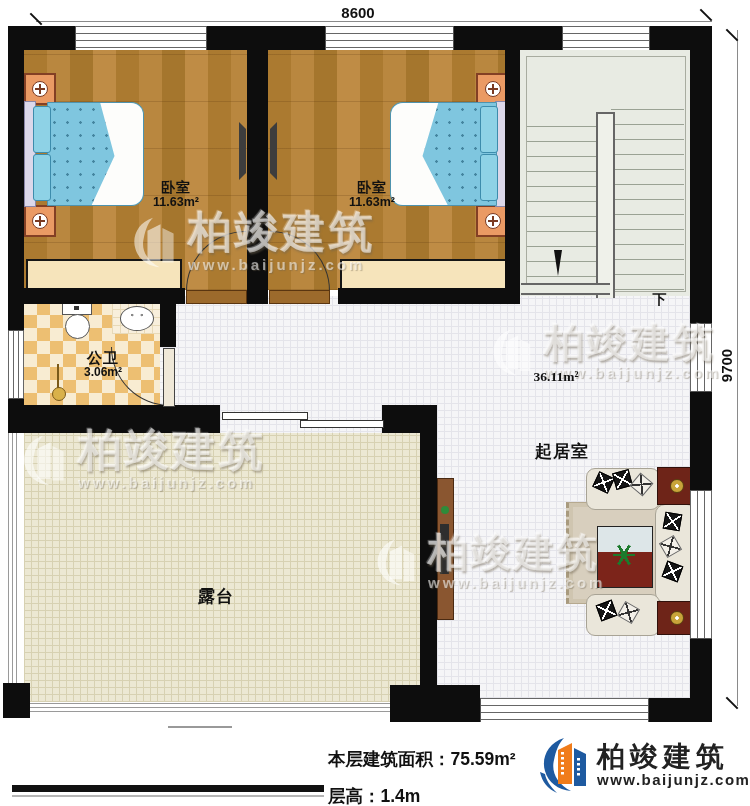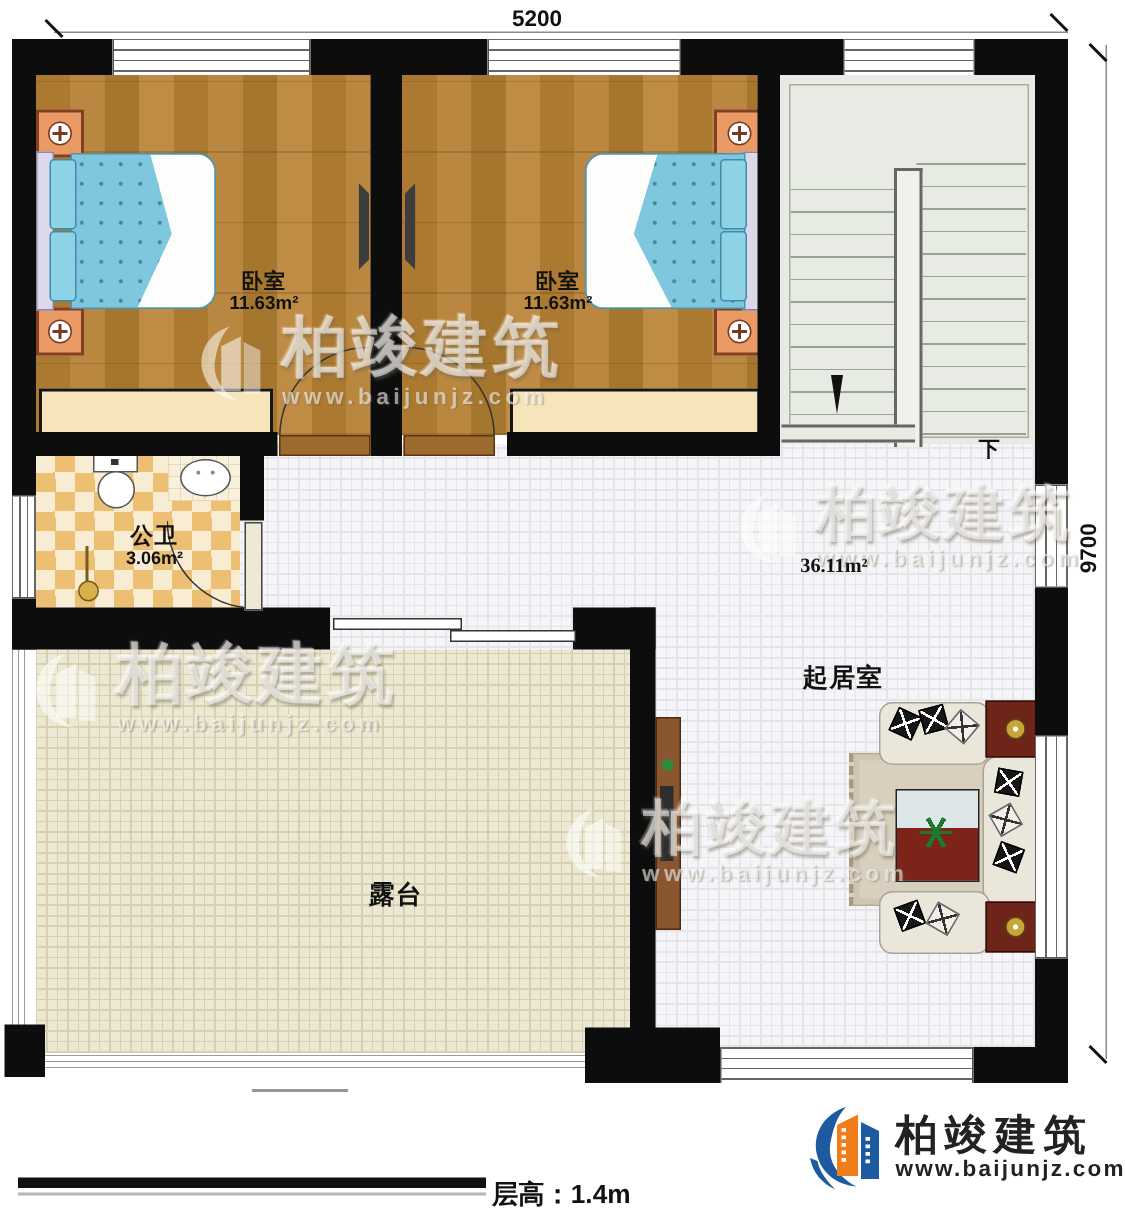--- a/index.html
+++ b/index.html
@@ -267,40 +267,43 @@
   <div class="rlabel" style="left:68px;top:349px;width:70px;">
     <span class="nm" style="font-size:15px;">公卫</span>
     <span class="ar" style="font-size:12px;">3.06m²</span>
   </div>
   <div class="rlabel" style="left:516px;top:369px;width:80px;">
     <span class="ar" style="font-size:13.5px;font-family:Liberation Serif, serif;">36.11m²</span>
   </div>
   <div class="rlabel" style="left:522px;top:442px;width:80px;">
     <span class="nm" style="font-size:17px;">起居室</span>
   </div>
-  <div class="rlabel" style="left:180px;top:587px;width:72px;margin-left:48px;">
+  <div class="rlabel" style="left:180px;top:587px;width:72px;">
     <span class="nm" style="font-size:17px;">露台</span>
   </div>
   <div class="rlabel" style="left:646px;top:291px;width:28px;">
     <span class="nm">下</span>
   </div>
 
-  <div class="dim" style="left:318px;top:4px;width:80px;">5200</div>
+  <div class="dim" style="left:318px;top:4px;width:80px;">8600</div>
   <div class="dimline" style="left:36px;top:21px;width:676px;height:1px;"></div>
   <div class="tick" style="left:28px;top:18px;"></div>
   <div class="tick" style="left:698px;top:14px;"></div>
   <div class="dim" style="left:698px;top:357px;width:56px;transform:rotate(-90deg);">9700</div>
   <div class="dimline" style="left:737px;top:30px;width:1px;height:676px;"></div>
   <div class="tick" style="left:724px;top:34px;"></div>
   <div class="tick" style="left:724px;top:702px;"></div>
 
   <div id="footer">
     <div class="uline0"></div>
     <div class="uline1"></div>
     <div class="uline2"></div>
+    <div class="finfo" style="left:328px;top:21px;">
+      <span>本层建筑面积：</span><span>75.59m²</span>
+    </div>
     <div class="finfo" style="left:328px;top:58px;">
       <span>层高：</span><span>1.4m</span>
     </div>
     <svg style="position:absolute;left:538px;top:8px;" width="54" height="60" viewBox="0 0 54 60">
       <path d="M26 4 C10 9 3 24 7 37 C10 48 20 56 33 57 C19 50 13 38 16 26 C18 16 21 9 26 4 Z" fill="#1e5aa0"></path>
       <path d="M2 38 C4 48 10 55 19 59 C12 52 8 46 7 40 Z" fill="#1e5aa0"></path>
       <path d="M20 16 L34 9 L34 50 L20 50 Z" fill="#f07c1a"></path>
       <path d="M36 14 L48 20 L48 52 L36 52 Z" fill="#1e5aa0"></path>
       <g fill="#fff">
         <rect x="23" y="18" width="3" height="2.5"></rect>

